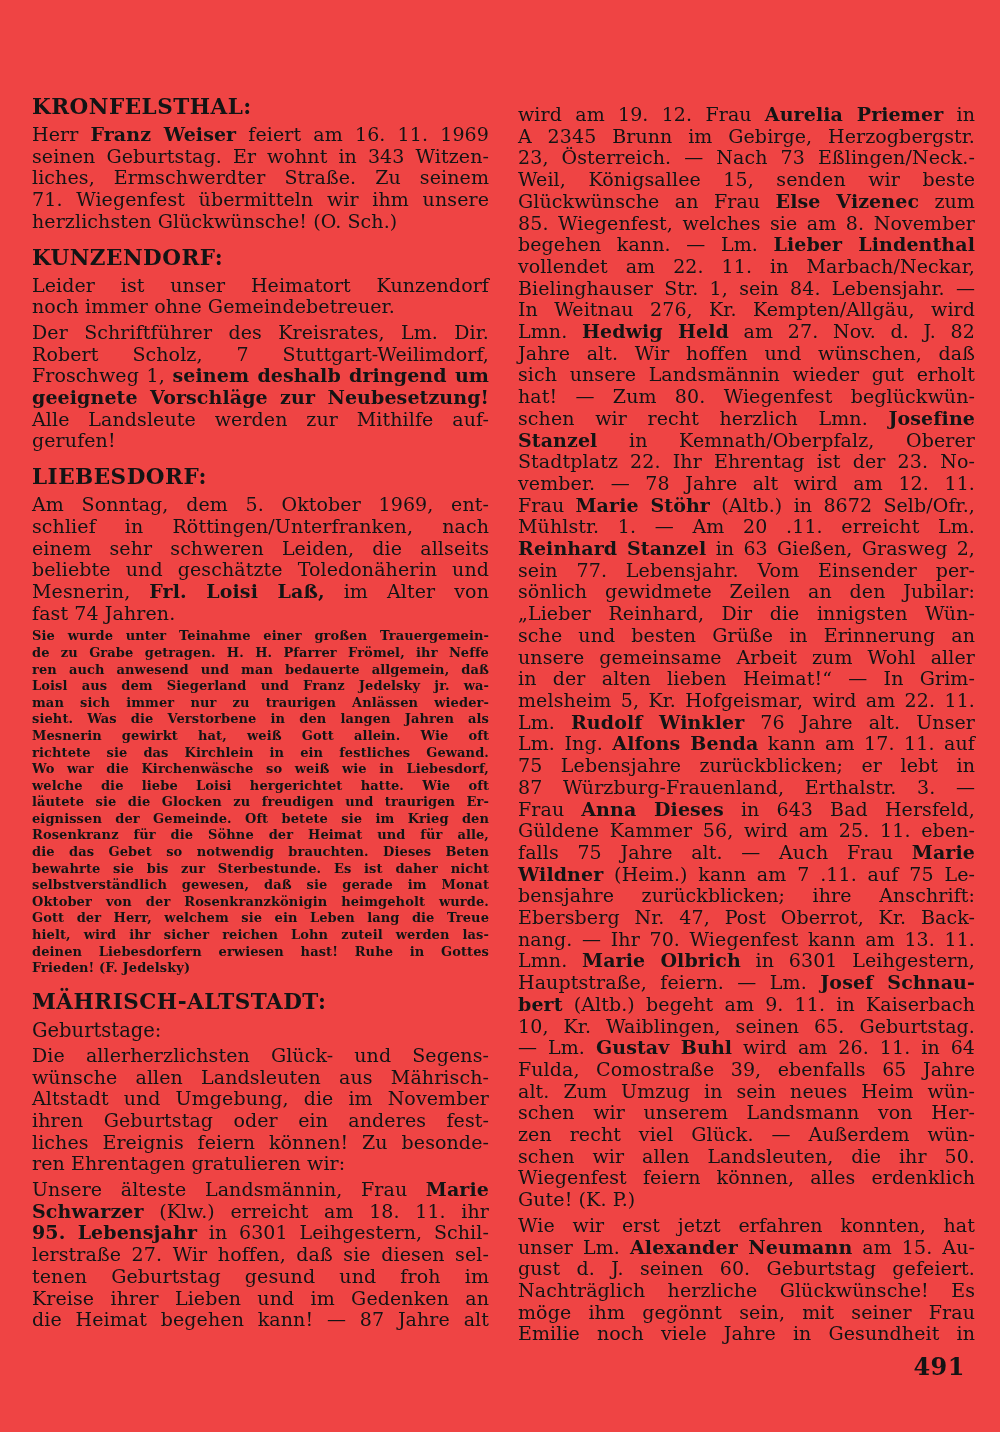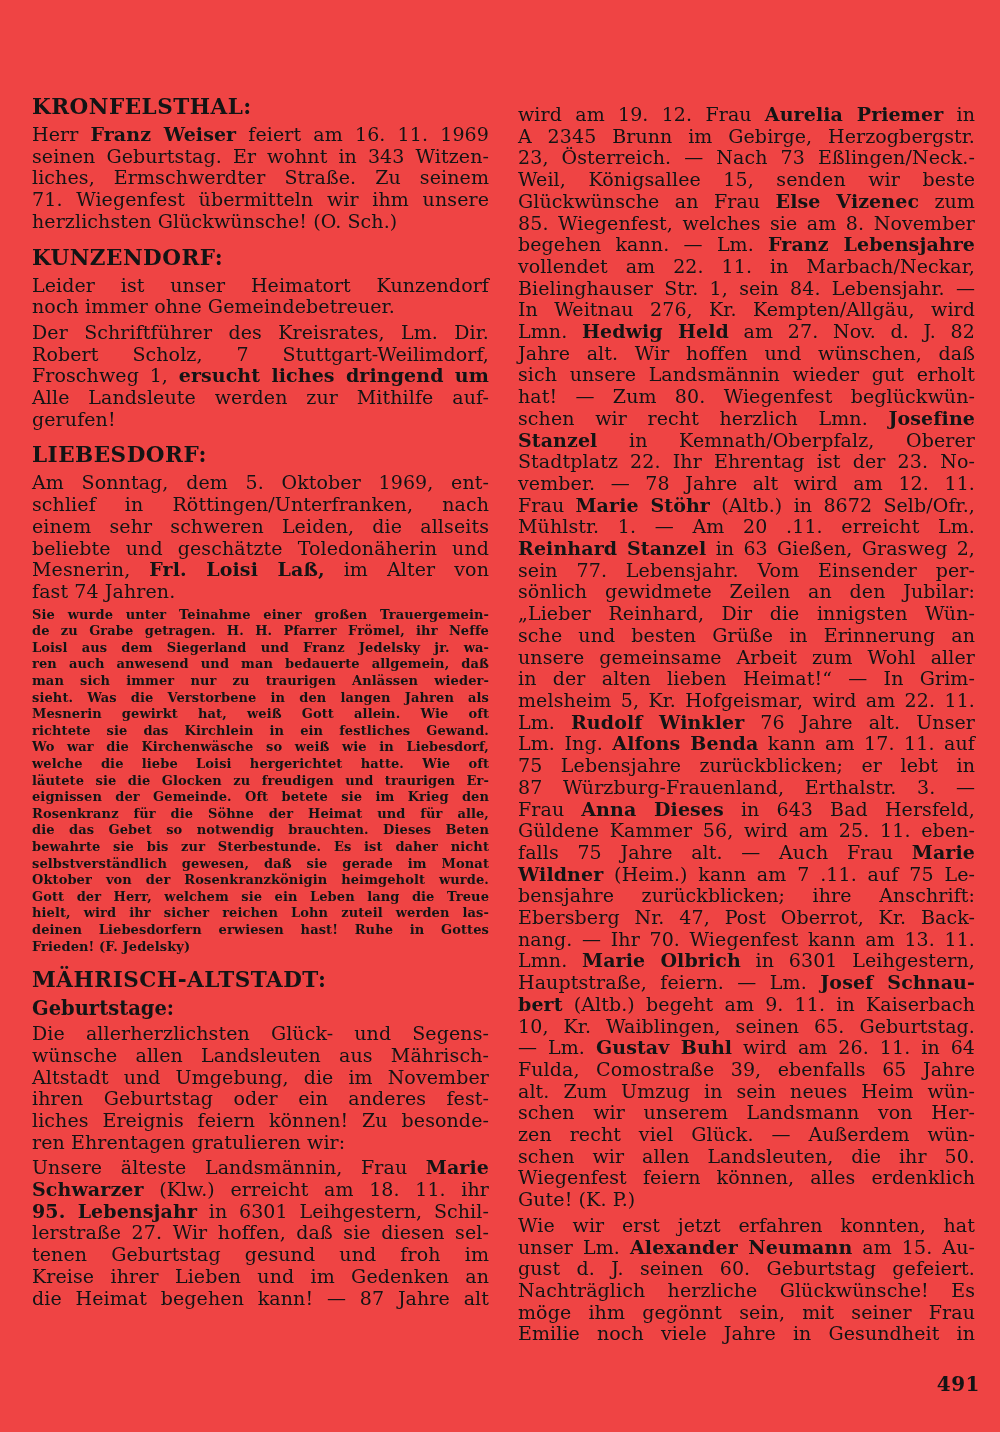--- a/index.html
+++ b/index.html
@@ -23,21 +23,21 @@
   .col-right{padding-top:9px;}
   .heading{
     font-weight:bold;
     font-size:21.5px;
     line-height:23px;
     margin:13px 0 6px 0;
     letter-spacing:0.5px;
   }
   .col .heading:first-child{margin-top:0;}
   .subheading{
-    font-weight:bold;
+    font-weight:normal;
     font-size:19.5px;
     line-height:23px;
     margin:0 0 3px 0;
   }
   .para{margin:0 0 4px 0;}
   .para.normal{
     font-size:19px;
     line-height:21.7px;
     letter-spacing:0.1px;
   }
@@ -50,25 +50,24 @@
   }
   .line{
     text-align:justify;
     text-align-last:justify;
     white-space:normal;
   }
   .line.end{text-align-last:left;}
   .page-number{
     position:absolute;
     top:1352px;
-    right:20px;
-    font-size:20px;
+    right:35px;
+    font-size:24px;
     font-weight:bold;
     letter-spacing:0.5px;
-    margin-top:20px;
   }
 </style>
 </head>
 <body>
 
 <div class="page">
   <div class="columns">
     <div class="col col-left" id="col-left">
         <div class="heading">KRONFELSTHAL:</div>
         <div class="para normal">
@@ -79,38 +78,39 @@
           <div class="line end">herzlichsten Glückwünsche! (O. Sch.)</div>
         </div>
         <div class="heading">KUNZENDORF:</div>
         <div class="para normal">
           <div class="line">Leider ist unser Heimatort Kunzendorf</div>
           <div class="line end">noch immer ohne Gemeindebetreuer.</div>
         </div>
         <div class="para normal">
           <div class="line">Der Schriftführer des Kreisrates, Lm. Dir.</div>
           <div class="line">Robert Scholz, 7 Stuttgart-Weilimdorf,</div>
-          <div class="line">Froschweg 1, <b>ersucht liches dringend um</b></div>
+          <div class="line">Froschweg 1, <b>seinem deshalb dringend um</b></div>
+          <div class="line"><b>geeignete Vorschläge zur Neubesetzung!</b></div>
           <div class="line">Alle Landsleute werden zur Mithilfe auf-</div>
           <div class="line end">gerufen!</div>
         </div>
         <div class="heading">LIEBESDORF:</div>
         <div class="para normal">
           <div class="line">Am Sonntag, dem 5. Oktober 1969, ent-</div>
           <div class="line">schlief in Röttingen/Unterfranken, nach</div>
           <div class="line">einem sehr schweren Leiden, die allseits</div>
           <div class="line">beliebte und geschätzte Toledonäherin und</div>
           <div class="line">Mesnerin, <b>Frl. Loisi Laß,</b> im Alter von</div>
           <div class="line end">fast 74 Jahren.</div>
         </div>
         <div class="para small">
           <div class="line">Sie wurde unter Teinahme einer großen Trauergemein-</div>
           <div class="line">de zu Grabe getragen. H. H. Pfarrer Frömel, ihr Neffe</div>
+          <div class="line">ren auch anwesend und man bedauerte allgemein, daß</div>
           <div class="line">Loisl aus dem Siegerland und Franz Jedelsky jr. wa-</div>
-          <div class="line">ren auch anwesend und man bedauerte allgemein, daß</div>
           <div class="line">man sich immer nur zu traurigen Anlässen wieder-</div>
           <div class="line">sieht. Was die Verstorbene in den langen Jahren als</div>
           <div class="line">Mesnerin gewirkt hat, weiß Gott allein. Wie oft</div>
           <div class="line">richtete sie das Kirchlein in ein festliches Gewand.</div>
           <div class="line">Wo war die Kirchenwäsche so weiß wie in Liebesdorf,</div>
           <div class="line">welche die liebe Loisi hergerichtet hatte. Wie oft</div>
           <div class="line">läutete sie die Glocken zu freudigen und traurigen Er-</div>
           <div class="line">eignissen der Gemeinde. Oft betete sie im Krieg den</div>
           <div class="line">Rosenkranz für die Söhne der Heimat und für alle,</div>
           <div class="line">die das Gebet so notwendig brauchten. Dieses Beten</div>
@@ -143,21 +143,21 @@
         </div>
       </div>
     <div class="col col-right" id="col-right">
         <div class="para normal">
           <div class="line">wird am 19. 12. Frau <b>Aurelia Priemer</b> in</div>
           <div class="line">A 2345 Brunn im Gebirge, Herzogbergstr.</div>
           <div class="line">23, Österreich. — Nach 73 Eßlingen/Neck.-</div>
           <div class="line">Weil, Königsallee 15, senden wir beste</div>
           <div class="line">Glückwünsche an Frau <b>Else Vizenec</b> zum</div>
           <div class="line">85. Wiegenfest, welches sie am 8. November</div>
-          <div class="line">begehen kann. — Lm. <b>Franz Lebensjahre</b></div>
+          <div class="line">begehen kann. — Lm. <b>Lieber Lindenthal</b></div>
           <div class="line">vollendet am 22. 11. in Marbach/Neckar,</div>
           <div class="line">Bielinghauser Str. 1, sein 84. Lebensjahr. —</div>
           <div class="line">In Weitnau 276, Kr. Kempten/Allgäu, wird</div>
           <div class="line">Lmn. <b>Hedwig Held</b> am 27. Nov. d. J. 82</div>
           <div class="line">Jahre alt. Wir hoffen und wünschen, daß</div>
           <div class="line">sich unsere Landsmännin wieder gut erholt</div>
           <div class="line">hat! — Zum 80. Wiegenfest beglückwün-</div>
           <div class="line">schen wir recht herzlich Lmn. <b>Josefine</b></div>
           <div class="line"><b>Stanzel</b> in Kemnath/Oberpfalz, Oberer</div>
           <div class="line">Stadtplatz 22. Ihr Ehrentag ist der 23. No-</div>

